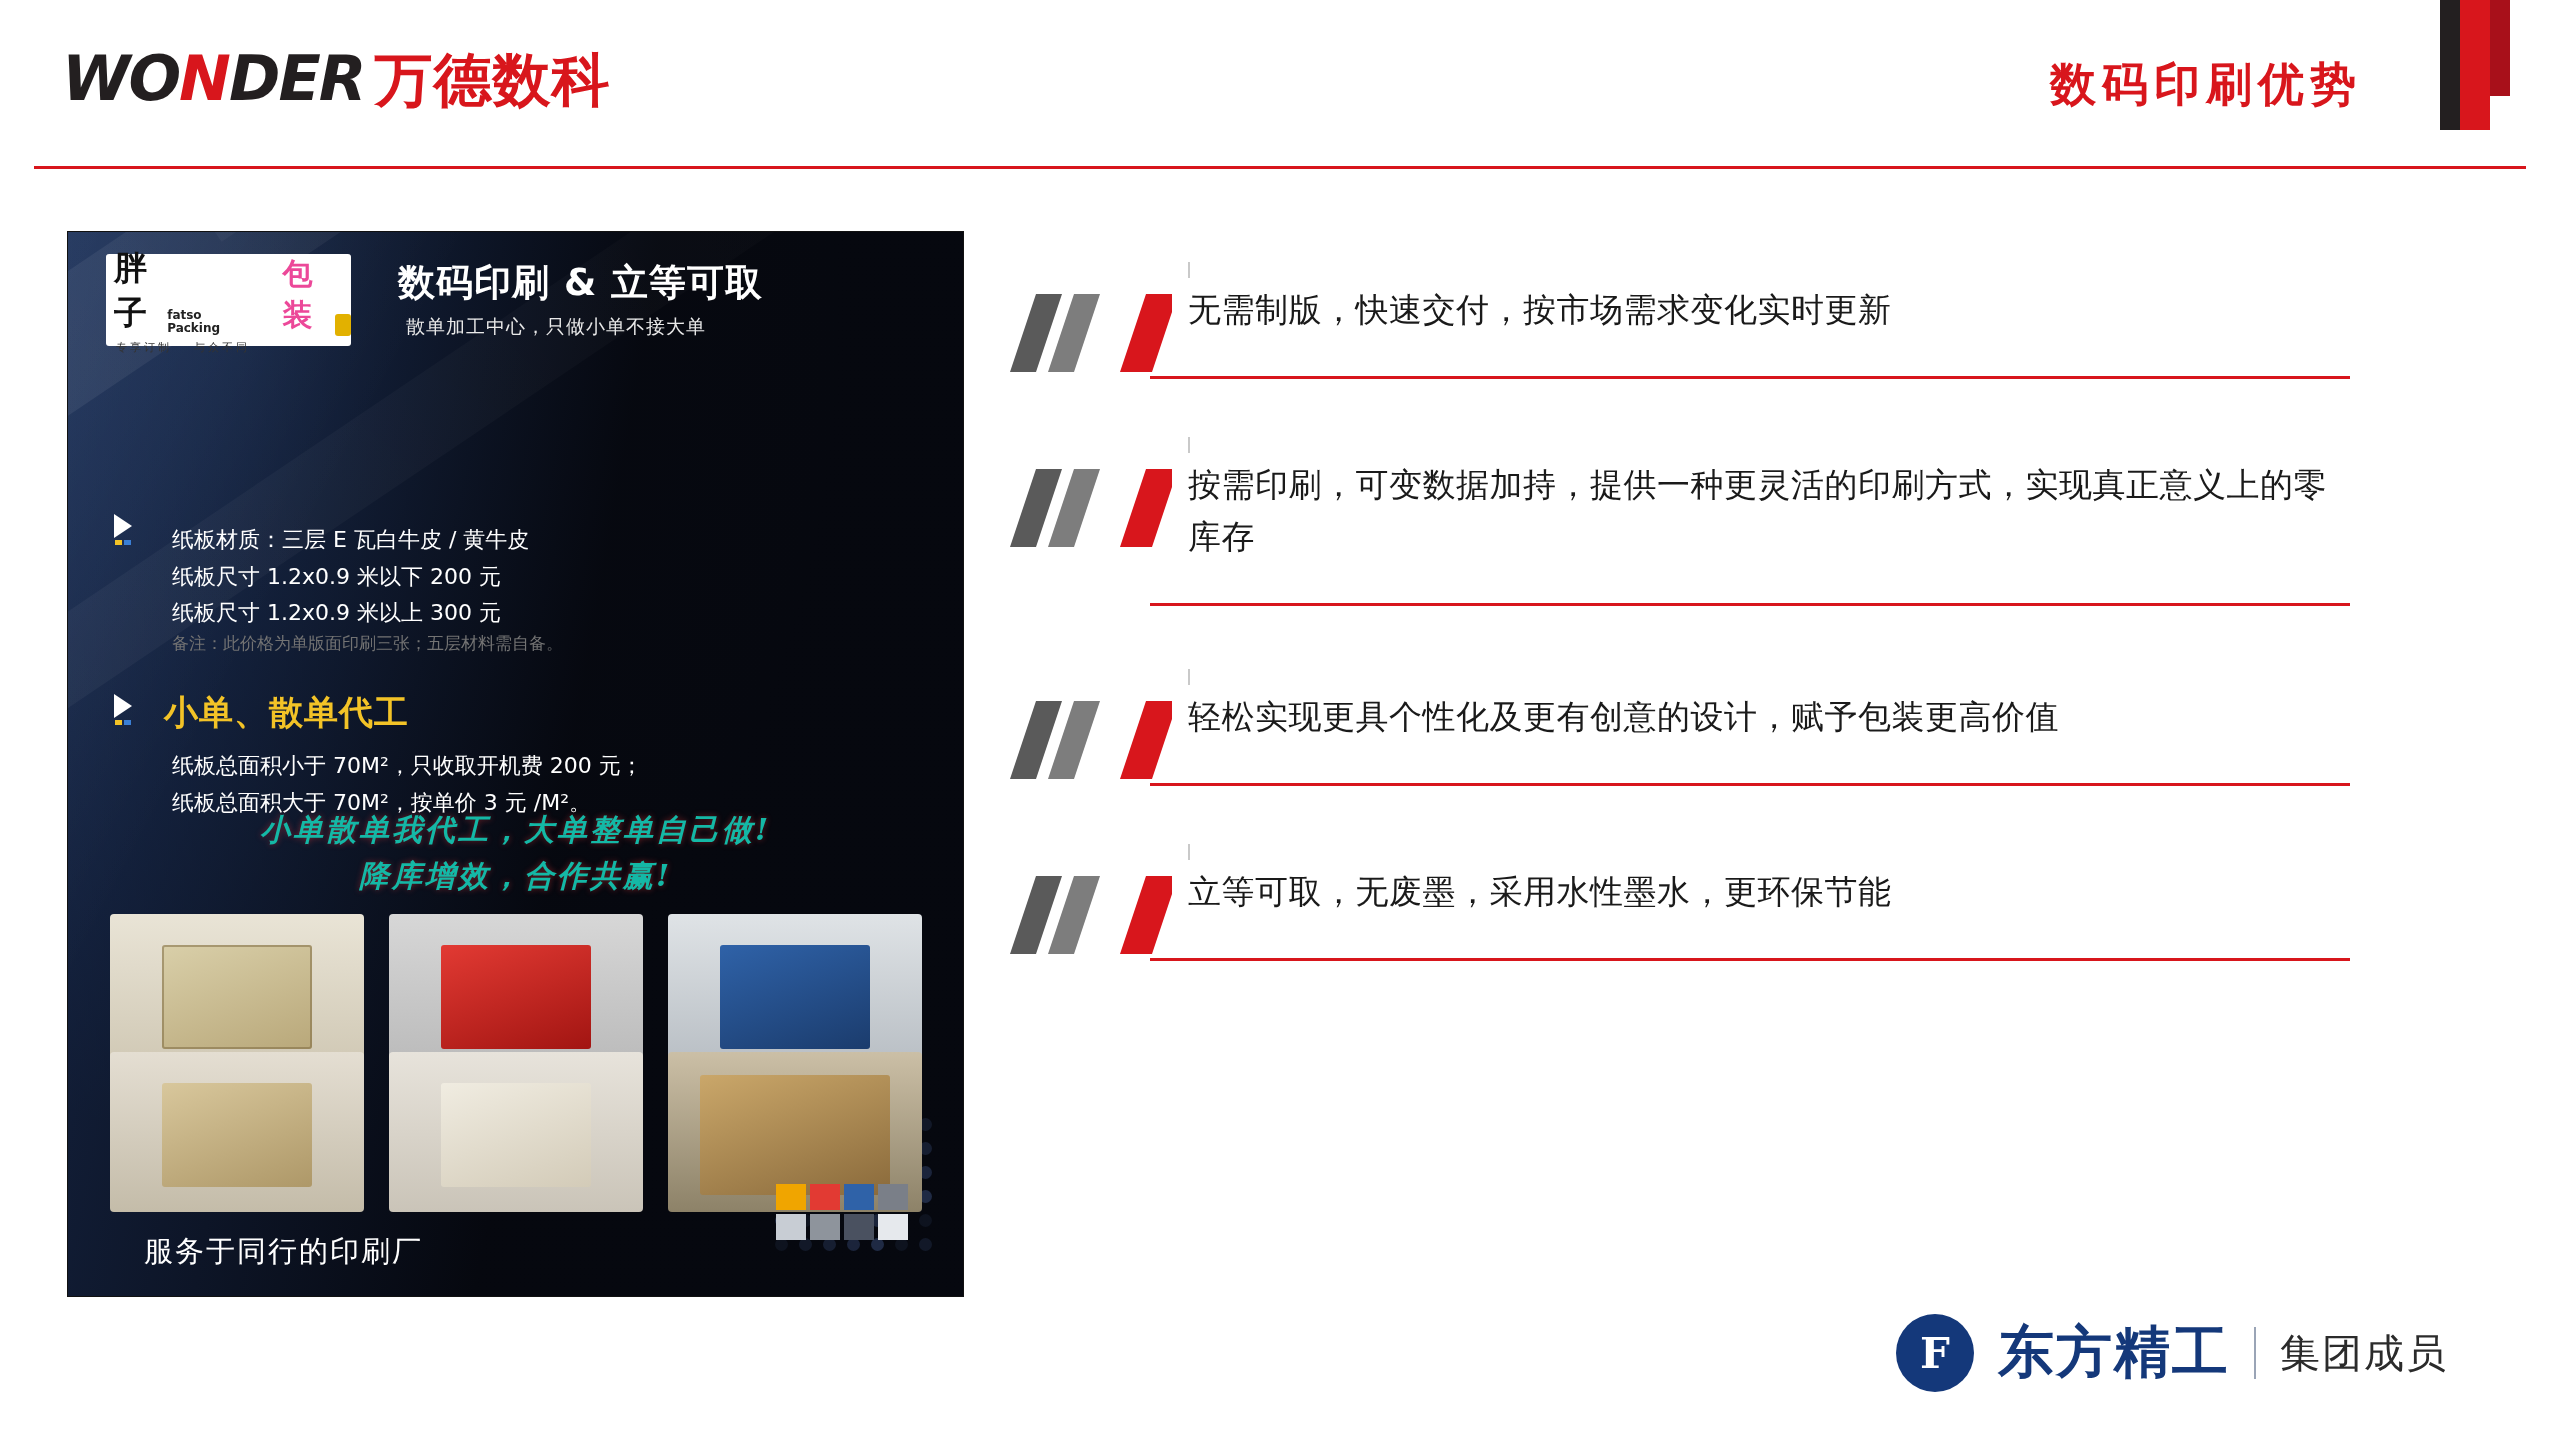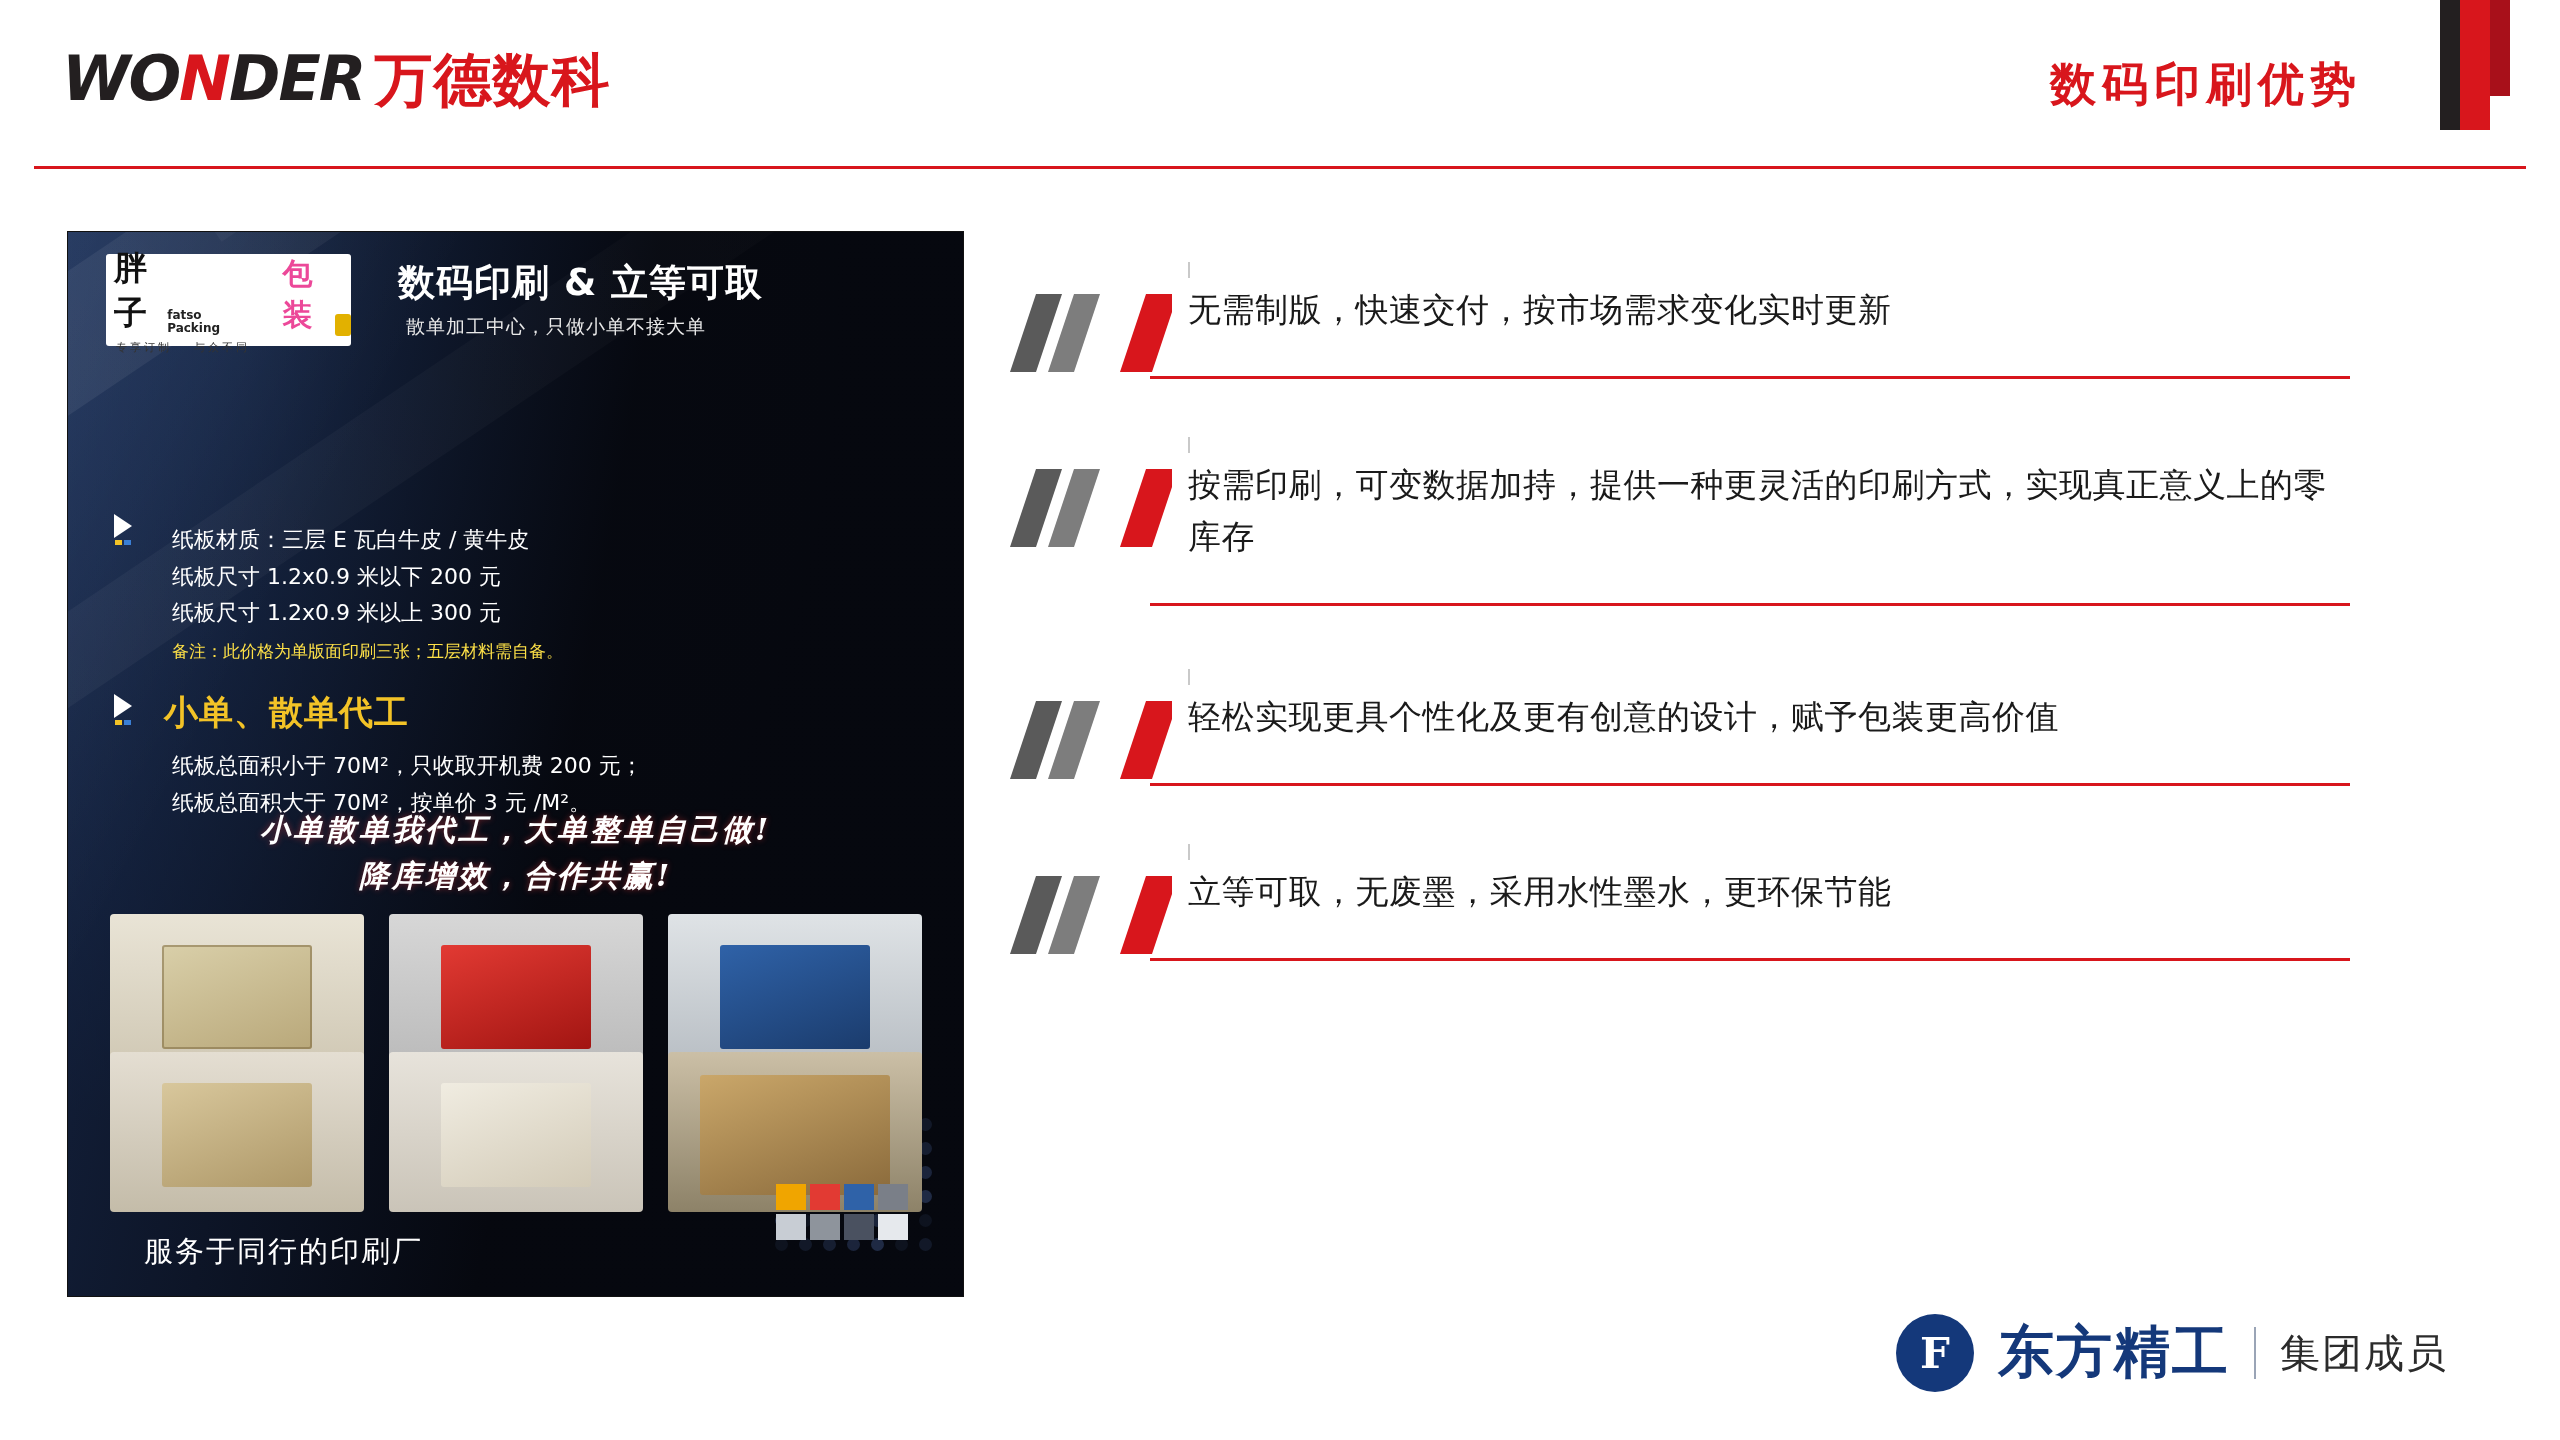--- a/index.html
+++ b/index.html
@@ -248,34 +248,34 @@
     font-family: "DejaVu Sans", "Liberation Sans", sans-serif;
     font-size: 22px;
     color: #ffffff;
     line-height: 1.66;
     white-space: nowrap;
   }
   .sec .note {
     padding-left: 60px;
     font-family: Liberation Sans, sans-serif;
     font-size: 17px;
-    color: #fde047;
-    margin-top: 8px;
+    color: #737373;
+    margin-top: 0;
     white-space: nowrap;
   }
 
   .slogan {
     position: absolute;
     left: 0;
     width: 895px;
     text-align: center;
     font-family: "DejaVu Serif", "Liberation Serif", serif;
     font-style: italic;
     font-weight: 700;
-    color: #ffffff;
+    color: #14b8a6;
     text-shadow: 0 0 6px rgba(255,60,60,.45);
     letter-spacing: 3px;
   }
   .slogan.l1 { top: 578px; font-size: 30px; }
   .slogan.l2 { top: 624px; font-size: 30px; }
 
   .thumbs {
     position: absolute;
     left: 42px;
     top: 682px;

